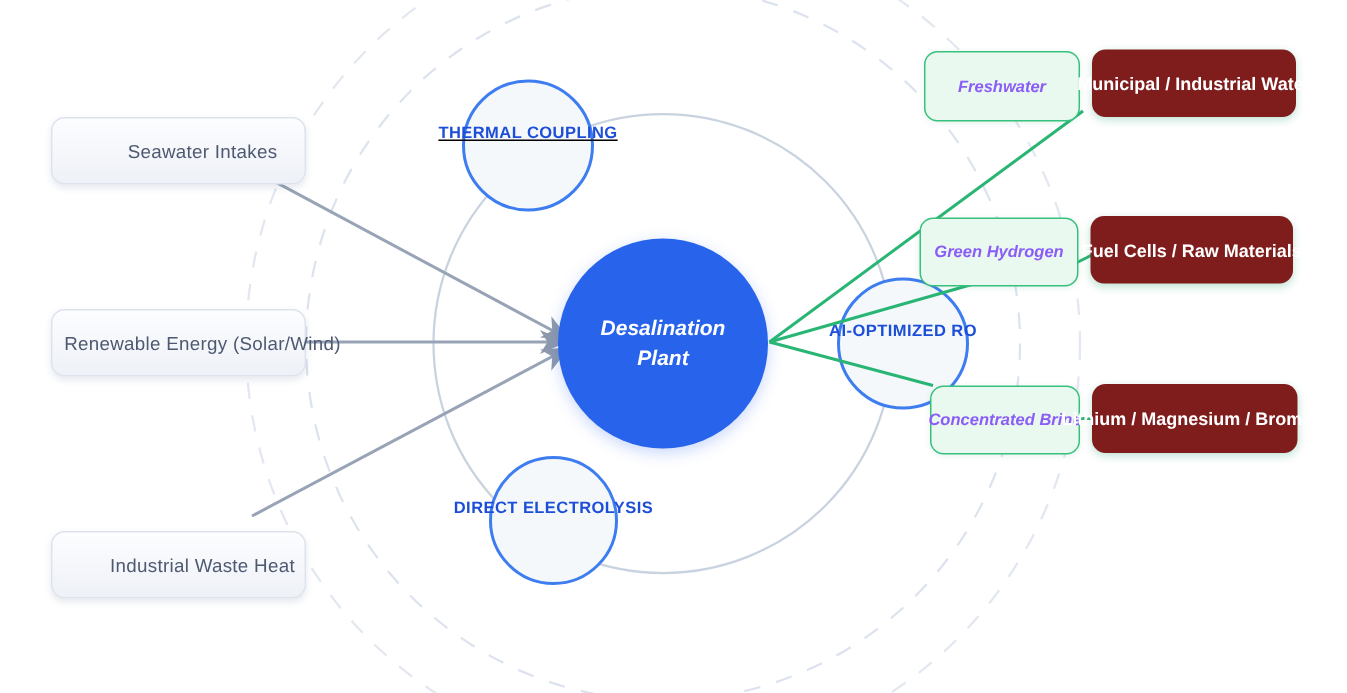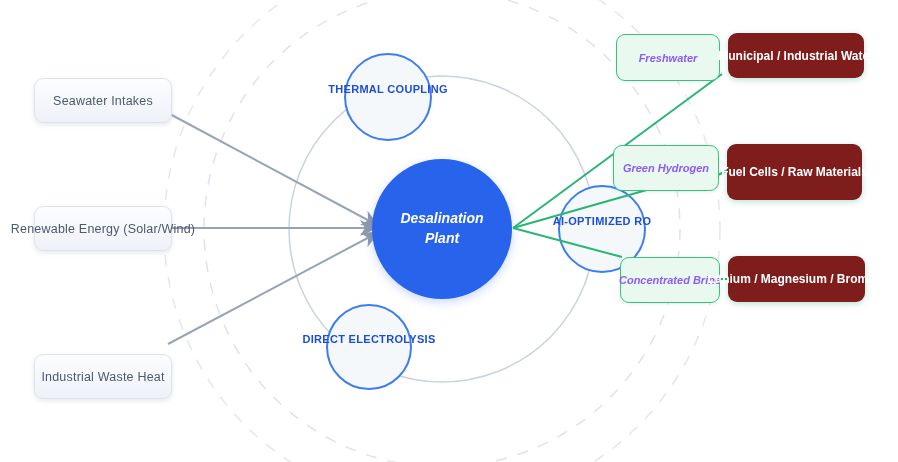--- a/index.html
+++ b/index.html
@@ -9,20 +9,21 @@
   }
   svg.layer{position:absolute;left:0;top:0;pointer-events:none;}
   
   .in-box{
     position:absolute;width:136px;height:43px;border-radius:9px;
     background:linear-gradient(180deg,#fcfdff 0%,#eef1f7 100%);
     border:1px solid #dde2ec;
     box-shadow:0 2px 5px rgba(70,90,130,.14);
     display:flex;align-items:center;justify-content:center;
     z-index:2;
+    padding-left:32px;
   }
   .in-box .lbl{
     font-size:12.5px;color:#4d5970;white-space:nowrap;letter-spacing:.2px;
   }
   
   .plant{
     position:absolute;left:372px;top:159px;width:140px;height:140px;border-radius:50%;
     background:#2763eb;display:flex;flex-direction:column;align-items:center;justify-content:center;
     z-index:2;box-shadow:0 3px 10px rgba(39,99,235,.25);
   }
@@ -30,21 +31,21 @@
   
   .proc{
     position:absolute;border-radius:50%;
     background:#f4f8fb;border:2px solid #3e7df0;
     z-index:2;display:flex;align-items:center;justify-content:center;
   }
   .proc .plbl{
     position:relative;top:-8px;
     font-size:11px;font-weight:bold;color:#1d4ed8;white-space:nowrap;letter-spacing:.3px;
   }
-  #proc-thermal{left:344px;top:53px;width:84px;height:84px;}
+  #proc-thermal{left:308px;top:53px;width:84px;height:84px;text-decoration:underline;}
   #proc-ro{left:558px;top:185px;width:84px;height:84px;}
   #proc-electro{left:326px;top:304px;width:82px;height:82px;}
   
   .prod-box{
     position:absolute;border-radius:9px;background:#e9f9f0;border:1.5px solid #38c17e;
     display:flex;align-items:center;justify-content:center;z-index:4;
     box-shadow:0 1px 4px rgba(40,160,110,.12);
   }
   .prod-box .plab{
     font-size:11px;font-weight:bold;font-style:italic;color:#8b5cf6;white-space:nowrap;
@@ -53,21 +54,21 @@
     position:absolute;border-radius:9px;background:#7f1d1d;
     display:flex;align-items:center;justify-content:center;z-index:4;
     box-shadow:0 2px 6px rgba(20,150,105,.28);
   }
   .use-box .ulab{
     font-size:12px;font-weight:bold;color:#ffffff;white-space:nowrap;
   }
   #prod-0{left:616px;top:34px;width:102px;height:45px;}
   #use-0 {left:728px;top:33px;width:136px;height:45px;}
   #prod-1{left:613px;top:145px;width:104px;height:44px;}
-  #use-1 {left:727px;top:144px;width:135px;height:56px;}
+  #use-1 {left:727px;top:144px;width:135px;height:45px;}
   #prod-2{left:620px;top:257px;width:98px;height:44px;}
   #use-2 {left:728px;top:256px;width:137px;height:46px;overflow:visible;}
 </style>
 </head>
 <body>
 
 <div id="stage">
 
   <svg class="layer" width="898" height="462" style="z-index:0">
     <defs>

